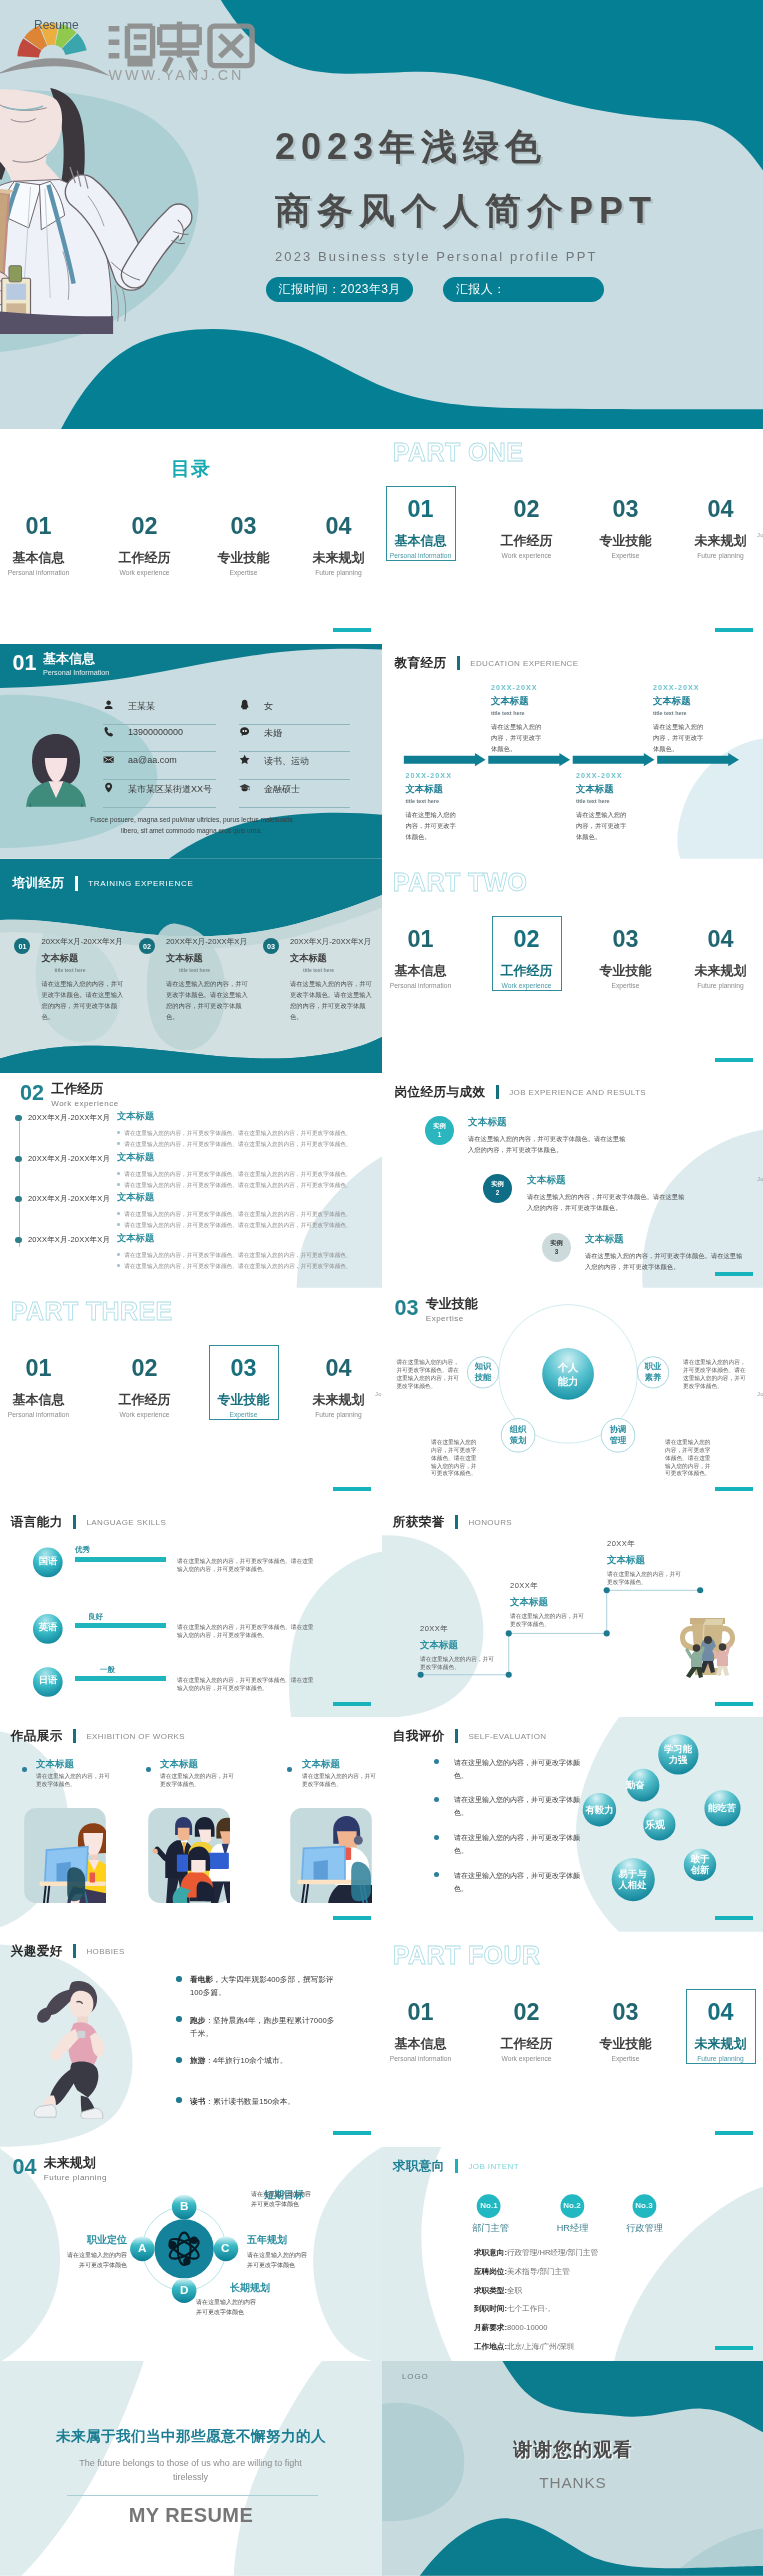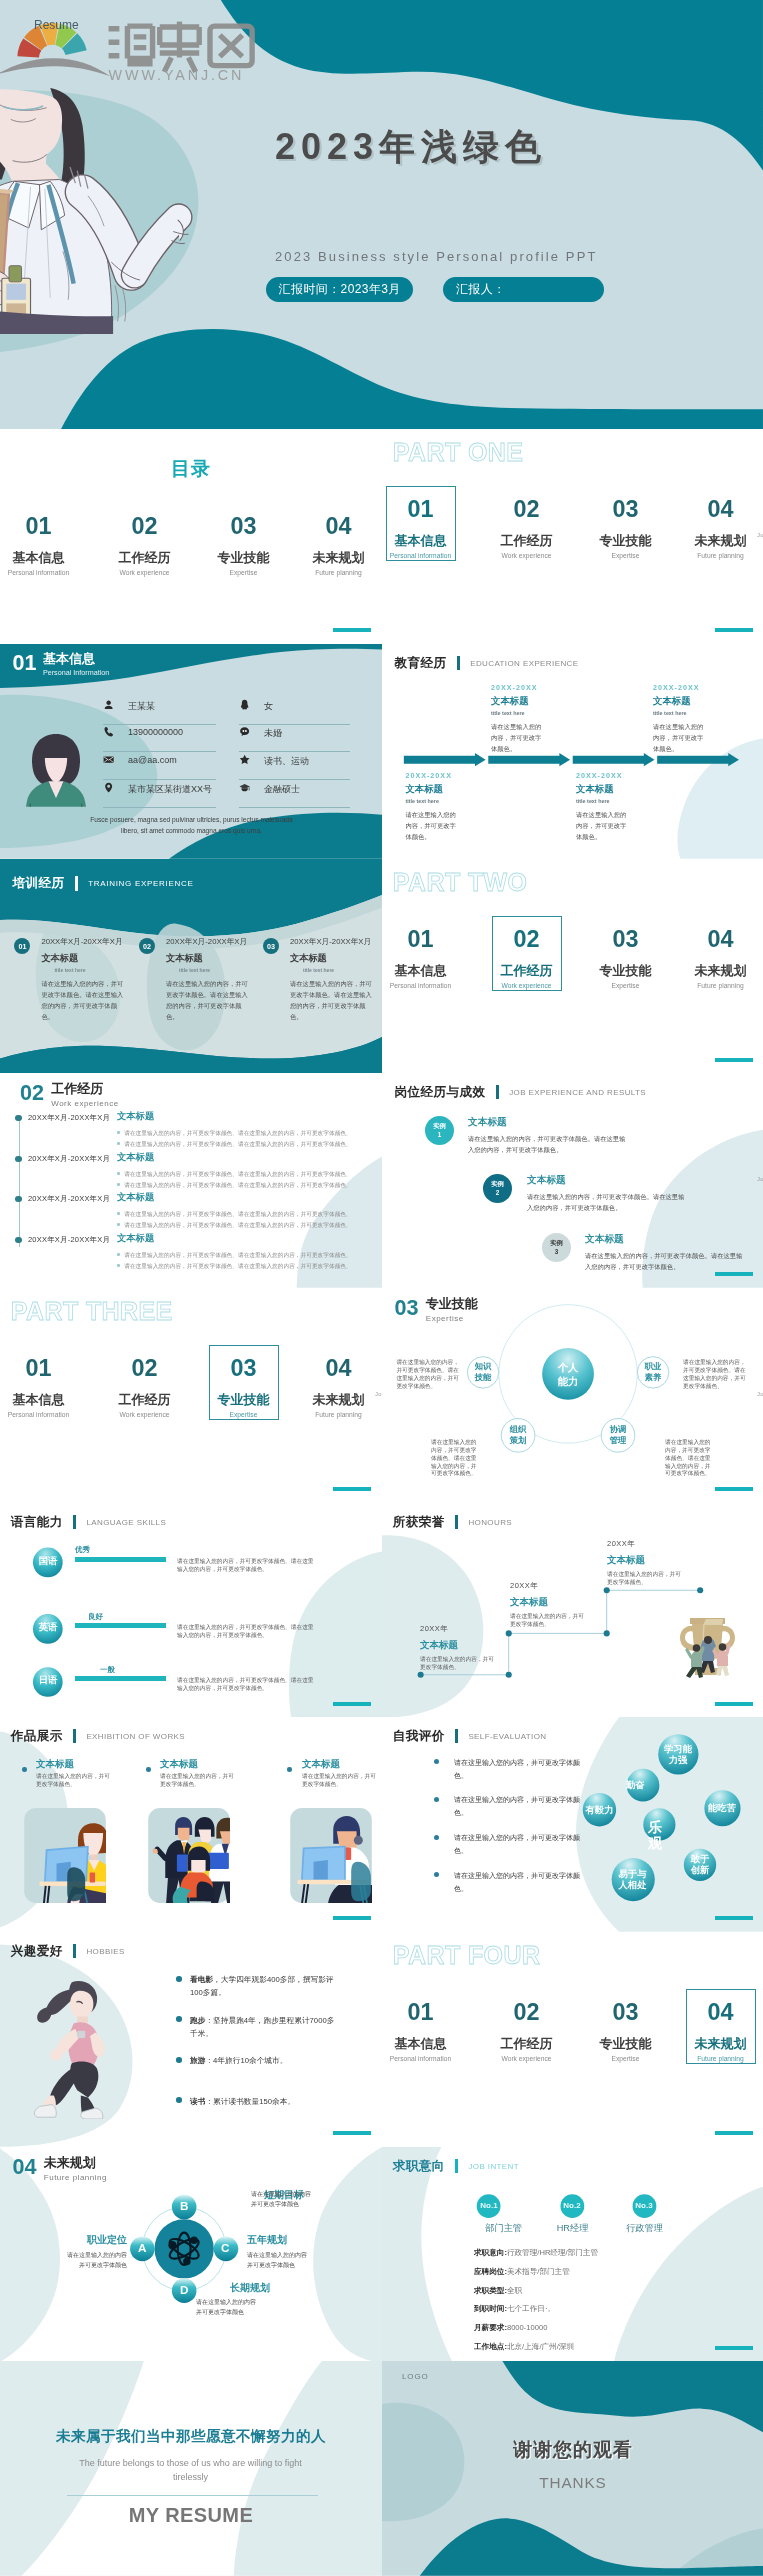--- a/index.html
+++ b/index.html
@@ -119,20 +119,21 @@
         <rect x="2" y="310" width="32" height="46" rx="2" fill="#f0e8cc" stroke="#6b6268" stroke-width="1.3"></rect>
         <rect x="7" y="316" width="22" height="18" fill="#b8c9e2"></rect>
         <rect x="7" y="338" width="22" height="13" fill="#cdb494"></rect>
         <rect x="10" y="296" width="14" height="18" rx="2" fill="#8a9a5b" stroke="#6b6268" stroke-width="1"></rect>
 
         <path d="M-60,340 C-10,348 82,354 126,352 L126,372 L-60,372 Z" fill="#575168"></path>
       </g>
     </svg>
     <div class="t-title">
       <div class="t-line">2023年浅绿色</div>
+      <div class="t-line">商务风个人简介PPT</div>
     </div>
     <div class="t-sub">2023 Business style Personal profile PPT</div>
     <div class="t-pills">
       <div class="t-pill">汇报时间：2023年3月</div>
       <div class="t-pill p2">汇报人：</div>
     </div>
     <div class="wm">
       <svg viewBox="0 0 272 90" width="244" height="81" style="overflow:visible">
         <g opacity="0.9">
 
@@ -829,21 +830,21 @@
     <div style="position:absolute;left:201px;top:88px;width:33px;text-align:center;font-size:9.3px;font-weight:bold;color:#fff;line-height:1.15">
         <div>有毅力</div>
       </div>
     <div style="position:absolute;left:244px;top:63px;width:33px;text-align:left;font-size:9.3px;font-weight:bold;color:#fff;line-height:1.15">
         <div>勤奋</div>
       </div>
     <div style="position:absolute;left:276px;top:27px;width:40px;text-align:center;font-size:9.3px;font-weight:bold;color:#fff;line-height:1.15">
         <div>学习能</div>
         <div>力强</div>
       </div>
-    <div style="position:absolute;left:261px;top:102px;width:24px;text-align:center;font-size:14px;font-weight:bold;color:#fff;line-height:1.15">
+    <div style="position:absolute;left:261px;top:102px;width:24px;text-align:center;font-size:10px;font-weight:bold;color:#fff;line-height:1.15">
         <div>乐观</div>
       </div>
     <div style="position:absolute;left:322px;top:86px;width:36px;text-align:center;font-size:9.3px;font-weight:bold;color:#fff;line-height:1.15">
         <div>能吃苦</div>
       </div>
     <div style="position:absolute;left:229px;top:152px;width:43px;text-align:center;font-size:9.3px;font-weight:bold;color:#fff;line-height:1.15">
         <div>易于与</div>
         <div>人相处</div>
       </div>
     <div style="position:absolute;left:302px;top:137px;width:32px;text-align:center;font-size:9.3px;font-weight:bold;color:#fff;line-height:1.15">
@@ -1009,21 +1010,21 @@
       <div class="bar" style="background:#17b3bd"></div>
       <div class="en" style="color:#7fd3d9">JOB INTENT</div>
     </div>
     <svg style="position:absolute;left:0;top:0;width:382px;height:215px" viewBox="0 0 425 239">
       <circle cx="118.6" cy="65.7" r="13.2" fill="#22b8c2"></circle>
       <circle cx="211.8" cy="65.7" r="13.2" fill="#22b8c2"></circle>
       <circle cx="292" cy="65.7" r="13.2" fill="#22b8c2"></circle>
     </svg>
     <div>
       <div style="position:absolute;left:89px;top:55px;width:36px;text-align:center;font-size:8px;font-weight:bold;color:#e6fbfc;line-height:1">No.1</div>
-      <div style="position:absolute;left:77px;top:77px;width:63px;text-align:right;font-size:9.2px;color:#3a7e8c;line-height:1">部门主管</div>
+      <div style="position:absolute;left:77px;top:77px;width:63px;text-align:center;font-size:9.2px;color:#3a7e8c;line-height:1">部门主管</div>
     </div>
     <div>
       <div style="position:absolute;left:172px;top:55px;width:36px;text-align:center;font-size:8px;font-weight:bold;color:#e6fbfc;line-height:1">No.2</div>
       <div style="position:absolute;left:159px;top:77px;width:63px;text-align:center;font-size:9.2px;color:#3a7e8c;line-height:1">HR经理</div>
     </div>
     <div>
       <div style="position:absolute;left:244px;top:55px;width:36px;text-align:center;font-size:8px;font-weight:bold;color:#e6fbfc;line-height:1">No.3</div>
       <div style="position:absolute;left:231px;top:77px;width:63px;text-align:center;font-size:9.2px;color:#3a7e8c;line-height:1">行政管理</div>
     </div>
     <div style="position:absolute;left:92px;top:102px;font-size:7.6px;line-height:1;white-space:nowrap"><b style="color:#2e2e2e">求职意向:</b><span style="color:#6e6e6e">行政管理/HR经理/部门主管</span></div>

